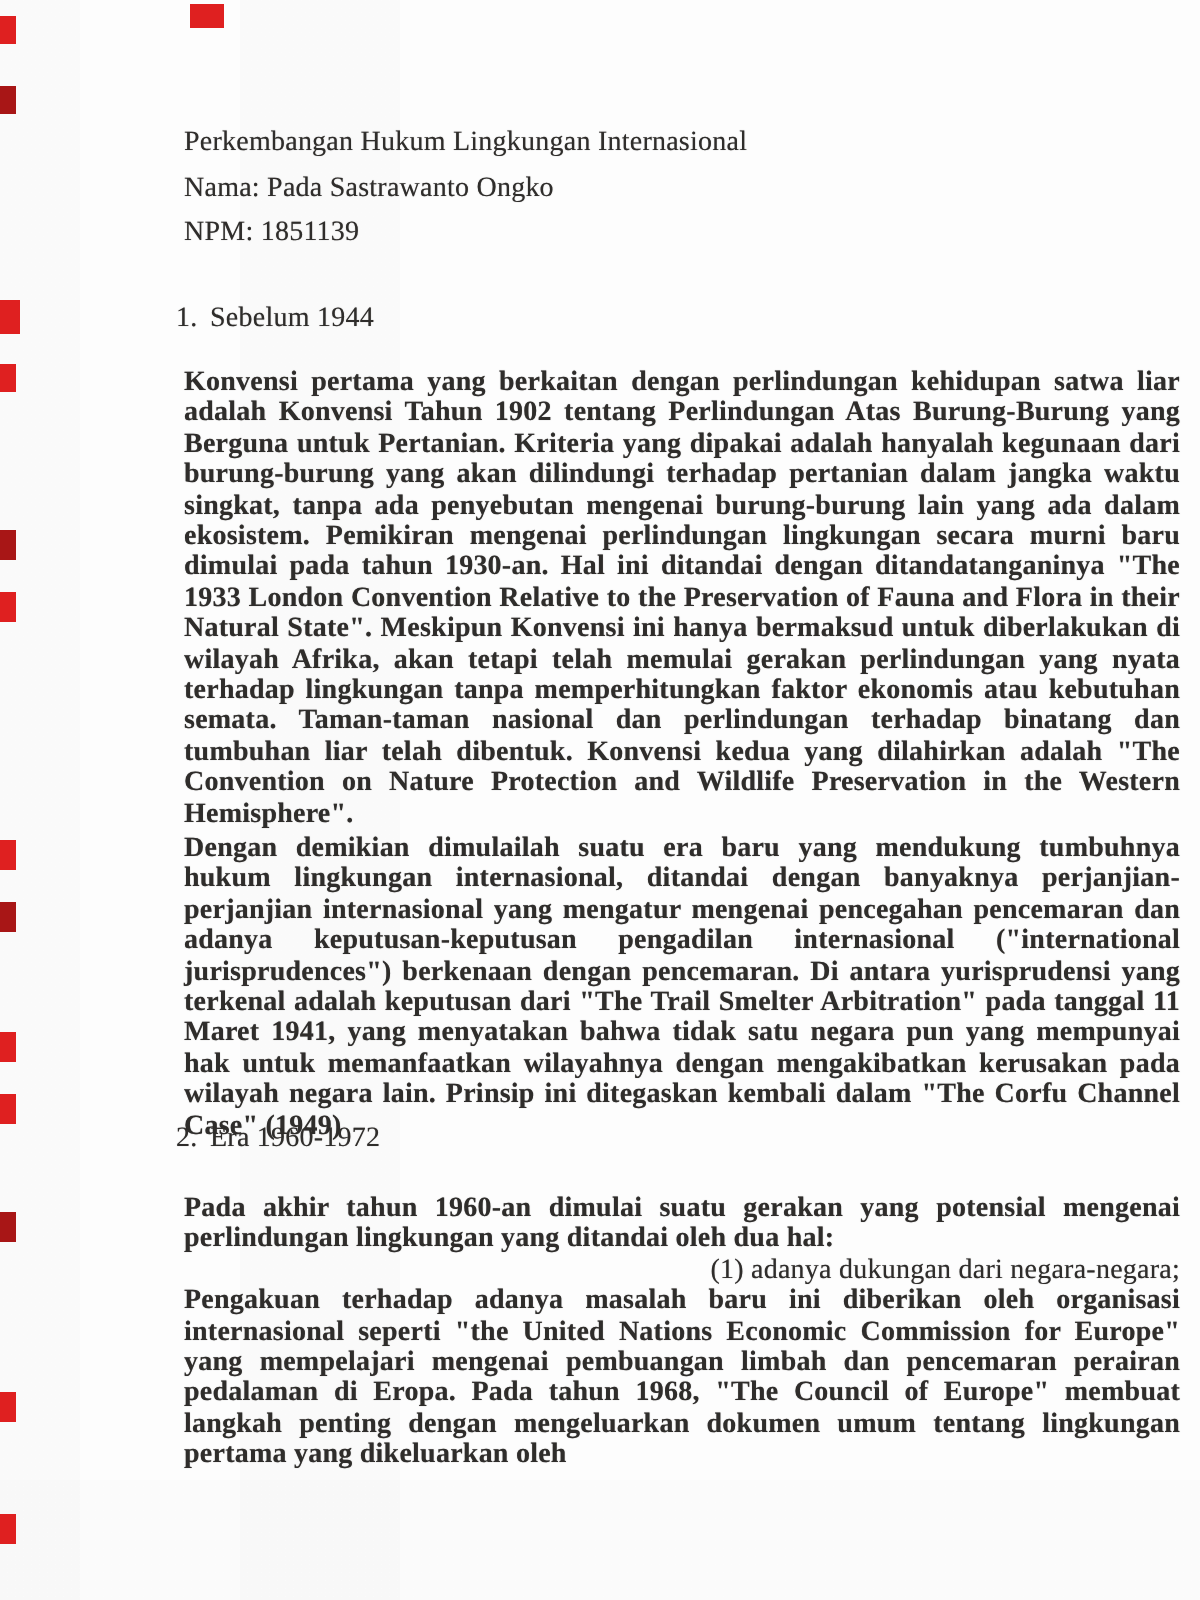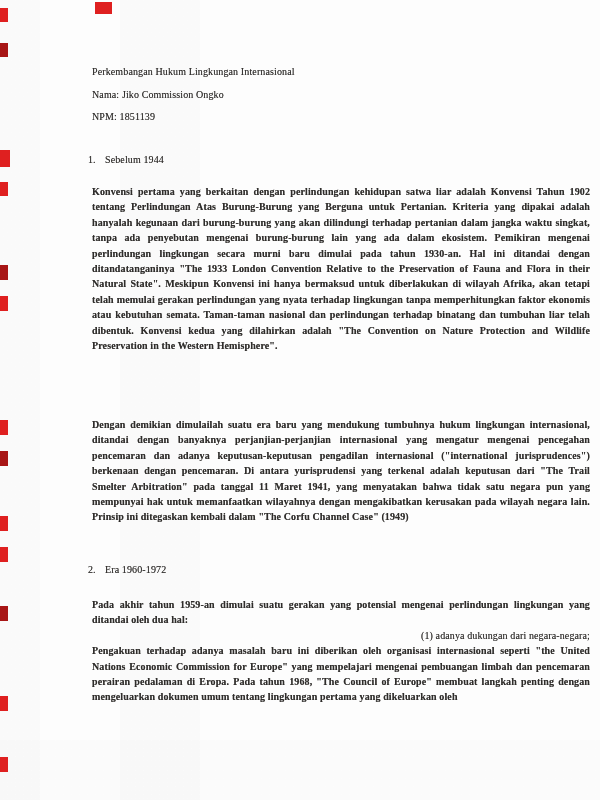--- a/index.html
+++ b/index.html
@@ -23,21 +23,21 @@
     inset: 0;
     background:
       linear-gradient(90deg, rgba(0,0,0,0.012) 0 40px, transparent 40px 120px, rgba(0,0,0,0.01) 120px 200px, transparent 200px),
       linear-gradient(0deg, rgba(0,0,0,0.008) 0 60px, transparent 60px 200px);
     pointer-events: none;
   }
   .block {
     position: absolute;
     left: 92px;
     width: 498px;
-    font-size: 10px;
+    font-size: 14px;
     line-height: 15.4px;
     letter-spacing: 0.12px;
     text-shadow: 0 0 0.45px rgba(47,45,43,0.55);
   }
   .header-block { line-height: 22.5px; }
   .header-block div { white-space: nowrap; }
   .para { text-align: justify; font-weight: bold; }
   .heading-row {
     display: flex;
     left: 88px;
@@ -70,37 +70,37 @@
       <div class="artifact-mark" style="left: 0px; top: 451px; width: 8px; height: 15px; background: rgb(168, 22, 22);"></div>
       <div class="artifact-mark" style="left: 0px; top: 516px; width: 8px; height: 15px; background: rgb(223, 32, 32);"></div>
       <div class="artifact-mark" style="left: 0px; top: 547px; width: 8px; height: 15px; background: rgb(223, 32, 32);"></div>
       <div class="artifact-mark" style="left: 0px; top: 606px; width: 8px; height: 15px; background: rgb(168, 22, 22);"></div>
       <div class="artifact-mark" style="left: 0px; top: 696px; width: 8px; height: 15px; background: rgb(223, 32, 32);"></div>
       <div class="artifact-mark" style="left: 0px; top: 757px; width: 8px; height: 15px; background: rgb(223, 32, 32);"></div>
     </div>
 
   <div class="block header-block" style="top: 61px;">
     <div>Perkembangan Hukum Lingkungan Internasional</div>
-    <div>Nama: Jiko Commission Ongko</div>
+    <div>Nama: Pada Sastrawanto Ongko</div>
     <div>NPM: 1851139</div>
   </div>
 
   <div class="block heading-row" style="top: 152px;">
     <span class="sec-num">1.</span>
     <span>Sebelum 1944</span>
   </div>
 
   <div class="block para" style="top: 184px;">Konvensi pertama yang berkaitan dengan perlindungan kehidupan satwa liar adalah Konvensi Tahun 1902 tentang Perlindungan Atas Burung-Burung yang Berguna untuk Pertanian. Kriteria yang dipakai adalah hanyalah kegunaan dari burung-burung yang akan dilindungi terhadap pertanian dalam jangka waktu singkat, tanpa ada penyebutan mengenai burung-burung lain yang ada dalam ekosistem. Pemikiran mengenai perlindungan lingkungan secara murni baru dimulai pada tahun 1930-an. Hal ini ditandai dengan ditandatanganinya "The 1933 London Convention Relative to the Preservation of Fauna and Flora in their Natural State". Meskipun Konvensi ini hanya bermaksud untuk diberlakukan di wilayah Afrika, akan tetapi telah memulai gerakan perlindungan yang nyata terhadap lingkungan tanpa memperhitungkan faktor ekonomis atau kebutuhan semata. Taman-taman nasional dan perlindungan terhadap binatang dan tumbuhan liar telah dibentuk. Konvensi kedua yang dilahirkan adalah "The Convention on Nature Protection and Wildlife Preservation in the Western Hemisphere".</div>
 
   <div class="block para" style="top: 417px;">Dengan demikian dimulailah suatu era baru yang mendukung tumbuhnya hukum lingkungan internasional, ditandai dengan banyaknya perjanjian-perjanjian internasional yang mengatur mengenai pencegahan pencemaran dan adanya keputusan-keputusan pengadilan internasional ("international jurisprudences") berkenaan dengan pencemaran. Di antara yurisprudensi yang terkenal adalah keputusan dari "The Trail Smelter Arbitration" pada tanggal 11 Maret 1941, yang menyatakan bahwa tidak satu negara pun yang mempunyai hak untuk memanfaatkan wilayahnya dengan mengakibatkan kerusakan pada wilayah negara lain. Prinsip ini ditegaskan kembali dalam "The Corfu Channel Case" (1949)</div>
 
   <div class="block heading-row" style="top: 562px;">
     <span class="sec-num">2.</span>
     <span>Era 1960-1972</span>
   </div>
 
   <div class="block" style="top: 597px;">
-    <div class="para">Pada akhir tahun 1959-an dimulai suatu gerakan yang potensial mengenai perlindungan lingkungan yang ditandai oleh dua hal:</div>
+    <div class="para">Pada akhir tahun 1960-an dimulai suatu gerakan yang potensial mengenai perlindungan lingkungan yang ditandai oleh dua hal:</div>
     <div class="list-line">(1) adanya dukungan dari negara-negara;</div>
     <div class="para">Pengakuan terhadap adanya masalah baru ini diberikan oleh organisasi internasional seperti "the United Nations Economic Commission for Europe" yang mempelajari mengenai pembuangan limbah dan pencemaran perairan pedalaman di Eropa. Pada tahun 1968, "The Council of Europe" membuat langkah penting dengan mengeluarkan dokumen umum tentang lingkungan pertama yang dikeluarkan oleh</div>
   </div>
 
 </div>
 
 </body></html>

